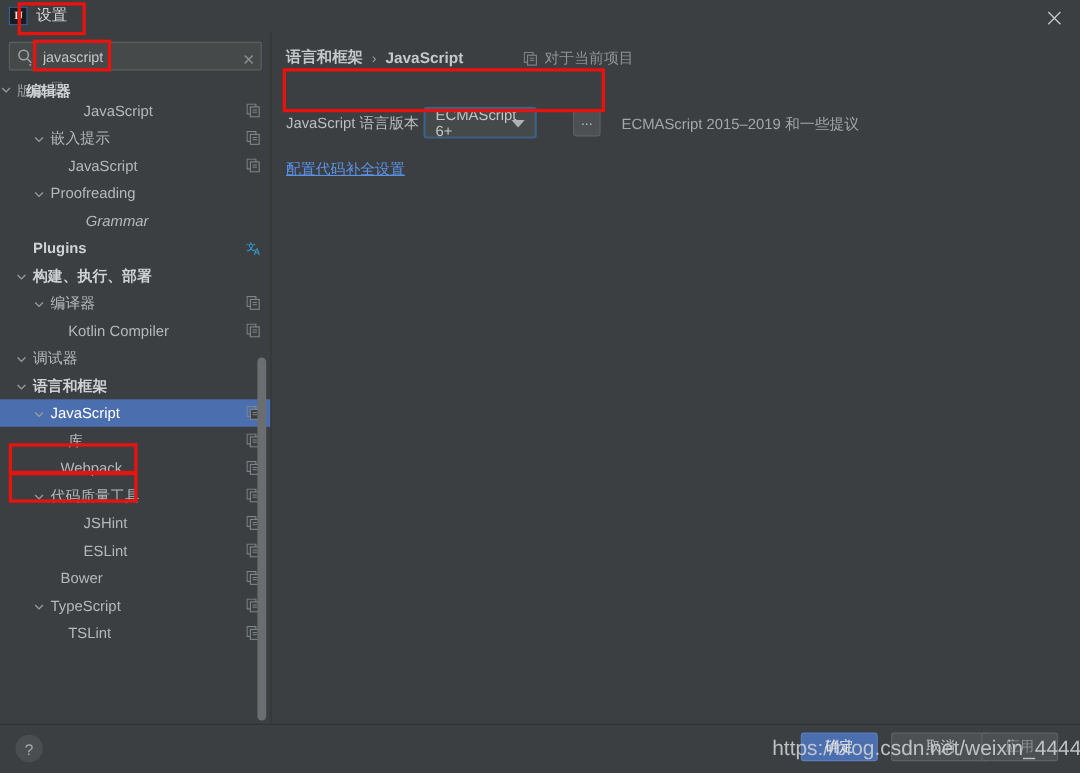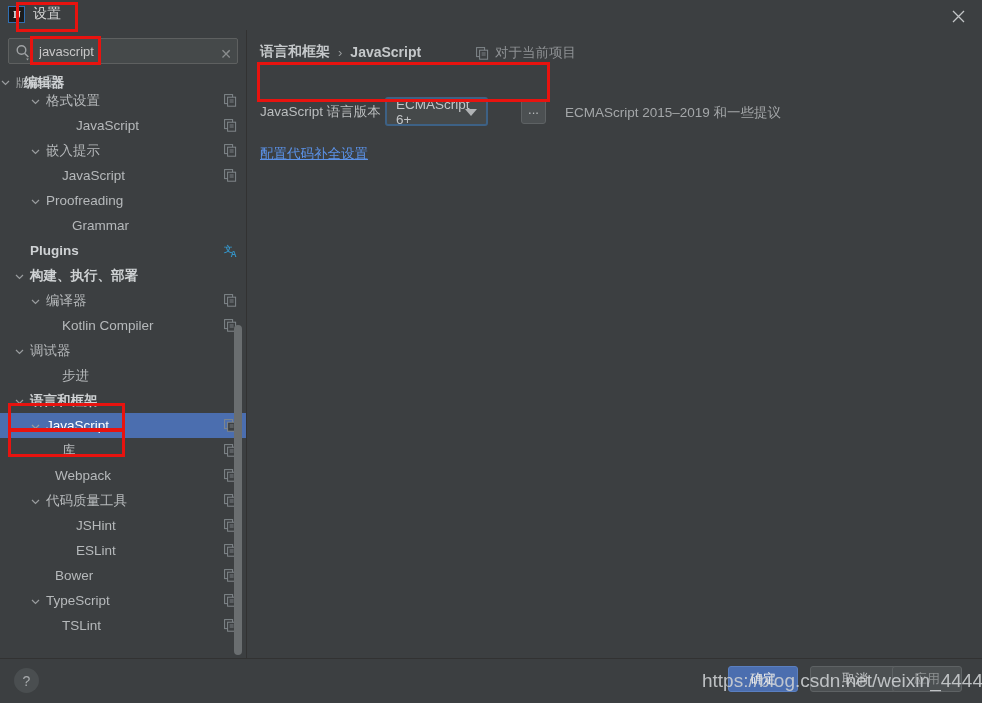--- a/index.html
+++ b/index.html
@@ -258,31 +258,20 @@
         <span class="rowicon" style="top:1px;">
           <svg width="13" height="13" viewBox="0 0 13 13" aria-hidden="true">
             <rect x="0.6" y="0.6" width="8" height="9" stroke="#80878b" stroke-width="1" fill="none"></rect>
             <rect x="3.6" y="3.2" width="8" height="9" stroke="#80878b" stroke-width="1" fill="#3c3f41"></rect>
             <path d="M5.6 6 h4 M5.6 8 h4" stroke="#80878b" stroke-width="0.9"></path>
           </svg>
         </span>
       </div>
       <div id="tree-rows">
           <div class="tree-row">
-            <span class="arrow" style="left: 30px; top: 7px;"><svg width="11" height="11" viewBox="0 0 11 11" aria-hidden="true">
-                <path d="M2 4 L5.5 7.5 L9 4" stroke="#9a9d9f" stroke-width="1.2" fill="none"></path>
-              </svg></span>
-            <span class="rowlabel" style="left: 46px;">格式设置</span>
-            <span class="rowicon"><svg width="13" height="13" viewBox="0 0 13 13" aria-hidden="true">
-                <rect x="0.6" y="0.6" width="8" height="9" stroke="#80878b" stroke-width="1" fill="none"></rect>
-                <rect x="3.6" y="3.2" width="8" height="9" stroke="#80878b" stroke-width="1" fill="#3c3f41"></rect>
-                <path d="M5.6 6 h4 M5.6 8 h4" stroke="#80878b" stroke-width="0.9"></path>
-              </svg></span>
-          </div>
-          <div class="tree-row">
             <span class="rowlabel" style="left: 76px;">JavaScript</span>
             <span class="rowicon"><svg width="13" height="13" viewBox="0 0 13 13" aria-hidden="true">
                 <rect x="0.6" y="0.6" width="8" height="9" stroke="#80878b" stroke-width="1" fill="none"></rect>
                 <rect x="3.6" y="3.2" width="8" height="9" stroke="#80878b" stroke-width="1" fill="#3c3f41"></rect>
                 <path d="M5.6 6 h4 M5.6 8 h4" stroke="#80878b" stroke-width="0.9"></path>
               </svg></span>
           </div>
           <div class="tree-row">
             <span class="arrow" style="left: 30px; top: 7px;"><svg width="11" height="11" viewBox="0 0 11 11" aria-hidden="true">
                 <path d="M2 4 L5.5 7.5 L9 4" stroke="#9a9d9f" stroke-width="1.2" fill="none"></path>
@@ -302,21 +291,21 @@
                 <path d="M5.6 6 h4 M5.6 8 h4" stroke="#80878b" stroke-width="0.9"></path>
               </svg></span>
           </div>
           <div class="tree-row">
             <span class="arrow" style="left: 30px; top: 7px;"><svg width="11" height="11" viewBox="0 0 11 11" aria-hidden="true">
                 <path d="M2 4 L5.5 7.5 L9 4" stroke="#9a9d9f" stroke-width="1.2" fill="none"></path>
               </svg></span>
             <span class="rowlabel" style="left: 46px;">Proofreading</span>
           </div>
           <div class="tree-row">
-            <span class="rowlabel" style="left: 72px;">Grammar</span>
+            <span class="rowlabel" style="left: 78px; font-style: italic;">Grammar</span>
           </div>
           <div class="tree-row group">
             <span class="rowlabel" style="left: 30px;">Plugins</span>
             <span class="rowicon" style="top: 5px;"><svg width="15" height="15" viewBox="0 0 15 15" aria-hidden="true">
                 <text x="0" y="9" font-size="8.5" fill="#3592c4" font-family="Liberation Sans, sans-serif">文</text>
                 <text x="6.5" y="14" font-size="8.5" fill="#3592c4" font-family="Liberation Sans, sans-serif">A</text>
               </svg></span>
           </div>
           <div class="tree-row group">
             <span class="arrow" style="left: 14px; top: 7px;"><svg width="11" height="11" viewBox="0 0 11 11" aria-hidden="true">
@@ -341,23 +330,20 @@
                 <rect x="0.6" y="0.6" width="8" height="9" stroke="#80878b" stroke-width="1" fill="none"></rect>
                 <rect x="3.6" y="3.2" width="8" height="9" stroke="#80878b" stroke-width="1" fill="#3c3f41"></rect>
                 <path d="M5.6 6 h4 M5.6 8 h4" stroke="#80878b" stroke-width="0.9"></path>
               </svg></span>
           </div>
           <div class="tree-row">
             <span class="arrow" style="left: 14px; top: 7px;"><svg width="11" height="11" viewBox="0 0 11 11" aria-hidden="true">
                 <path d="M2 4 L5.5 7.5 L9 4" stroke="#9a9d9f" stroke-width="1.2" fill="none"></path>
               </svg></span>
             <span class="rowlabel" style="left: 30px;">调试器</span>
-          </div>
-          <div class="tree-row">
-            <span class="rowlabel" style="left: 62px;">步进</span>
           </div>
           <div class="tree-row group">
             <span class="arrow" style="left: 14px; top: 7px;"><svg width="11" height="11" viewBox="0 0 11 11" aria-hidden="true">
                 <path d="M2 4 L5.5 7.5 L9 4" stroke="#9a9d9f" stroke-width="1.2" fill="none"></path>
               </svg></span>
             <span class="rowlabel" style="left: 30px;">语言和框架</span>
           </div>
           <div class="tree-row selected">
             <span class="arrow" style="left: 30px; top: 7px;"><svg width="11" height="11" viewBox="0 0 11 11" aria-hidden="true">
                 <path d="M2 4 L5.5 7.5 L9 4" stroke="#9a9d9f" stroke-width="1.2" fill="none"></path>

